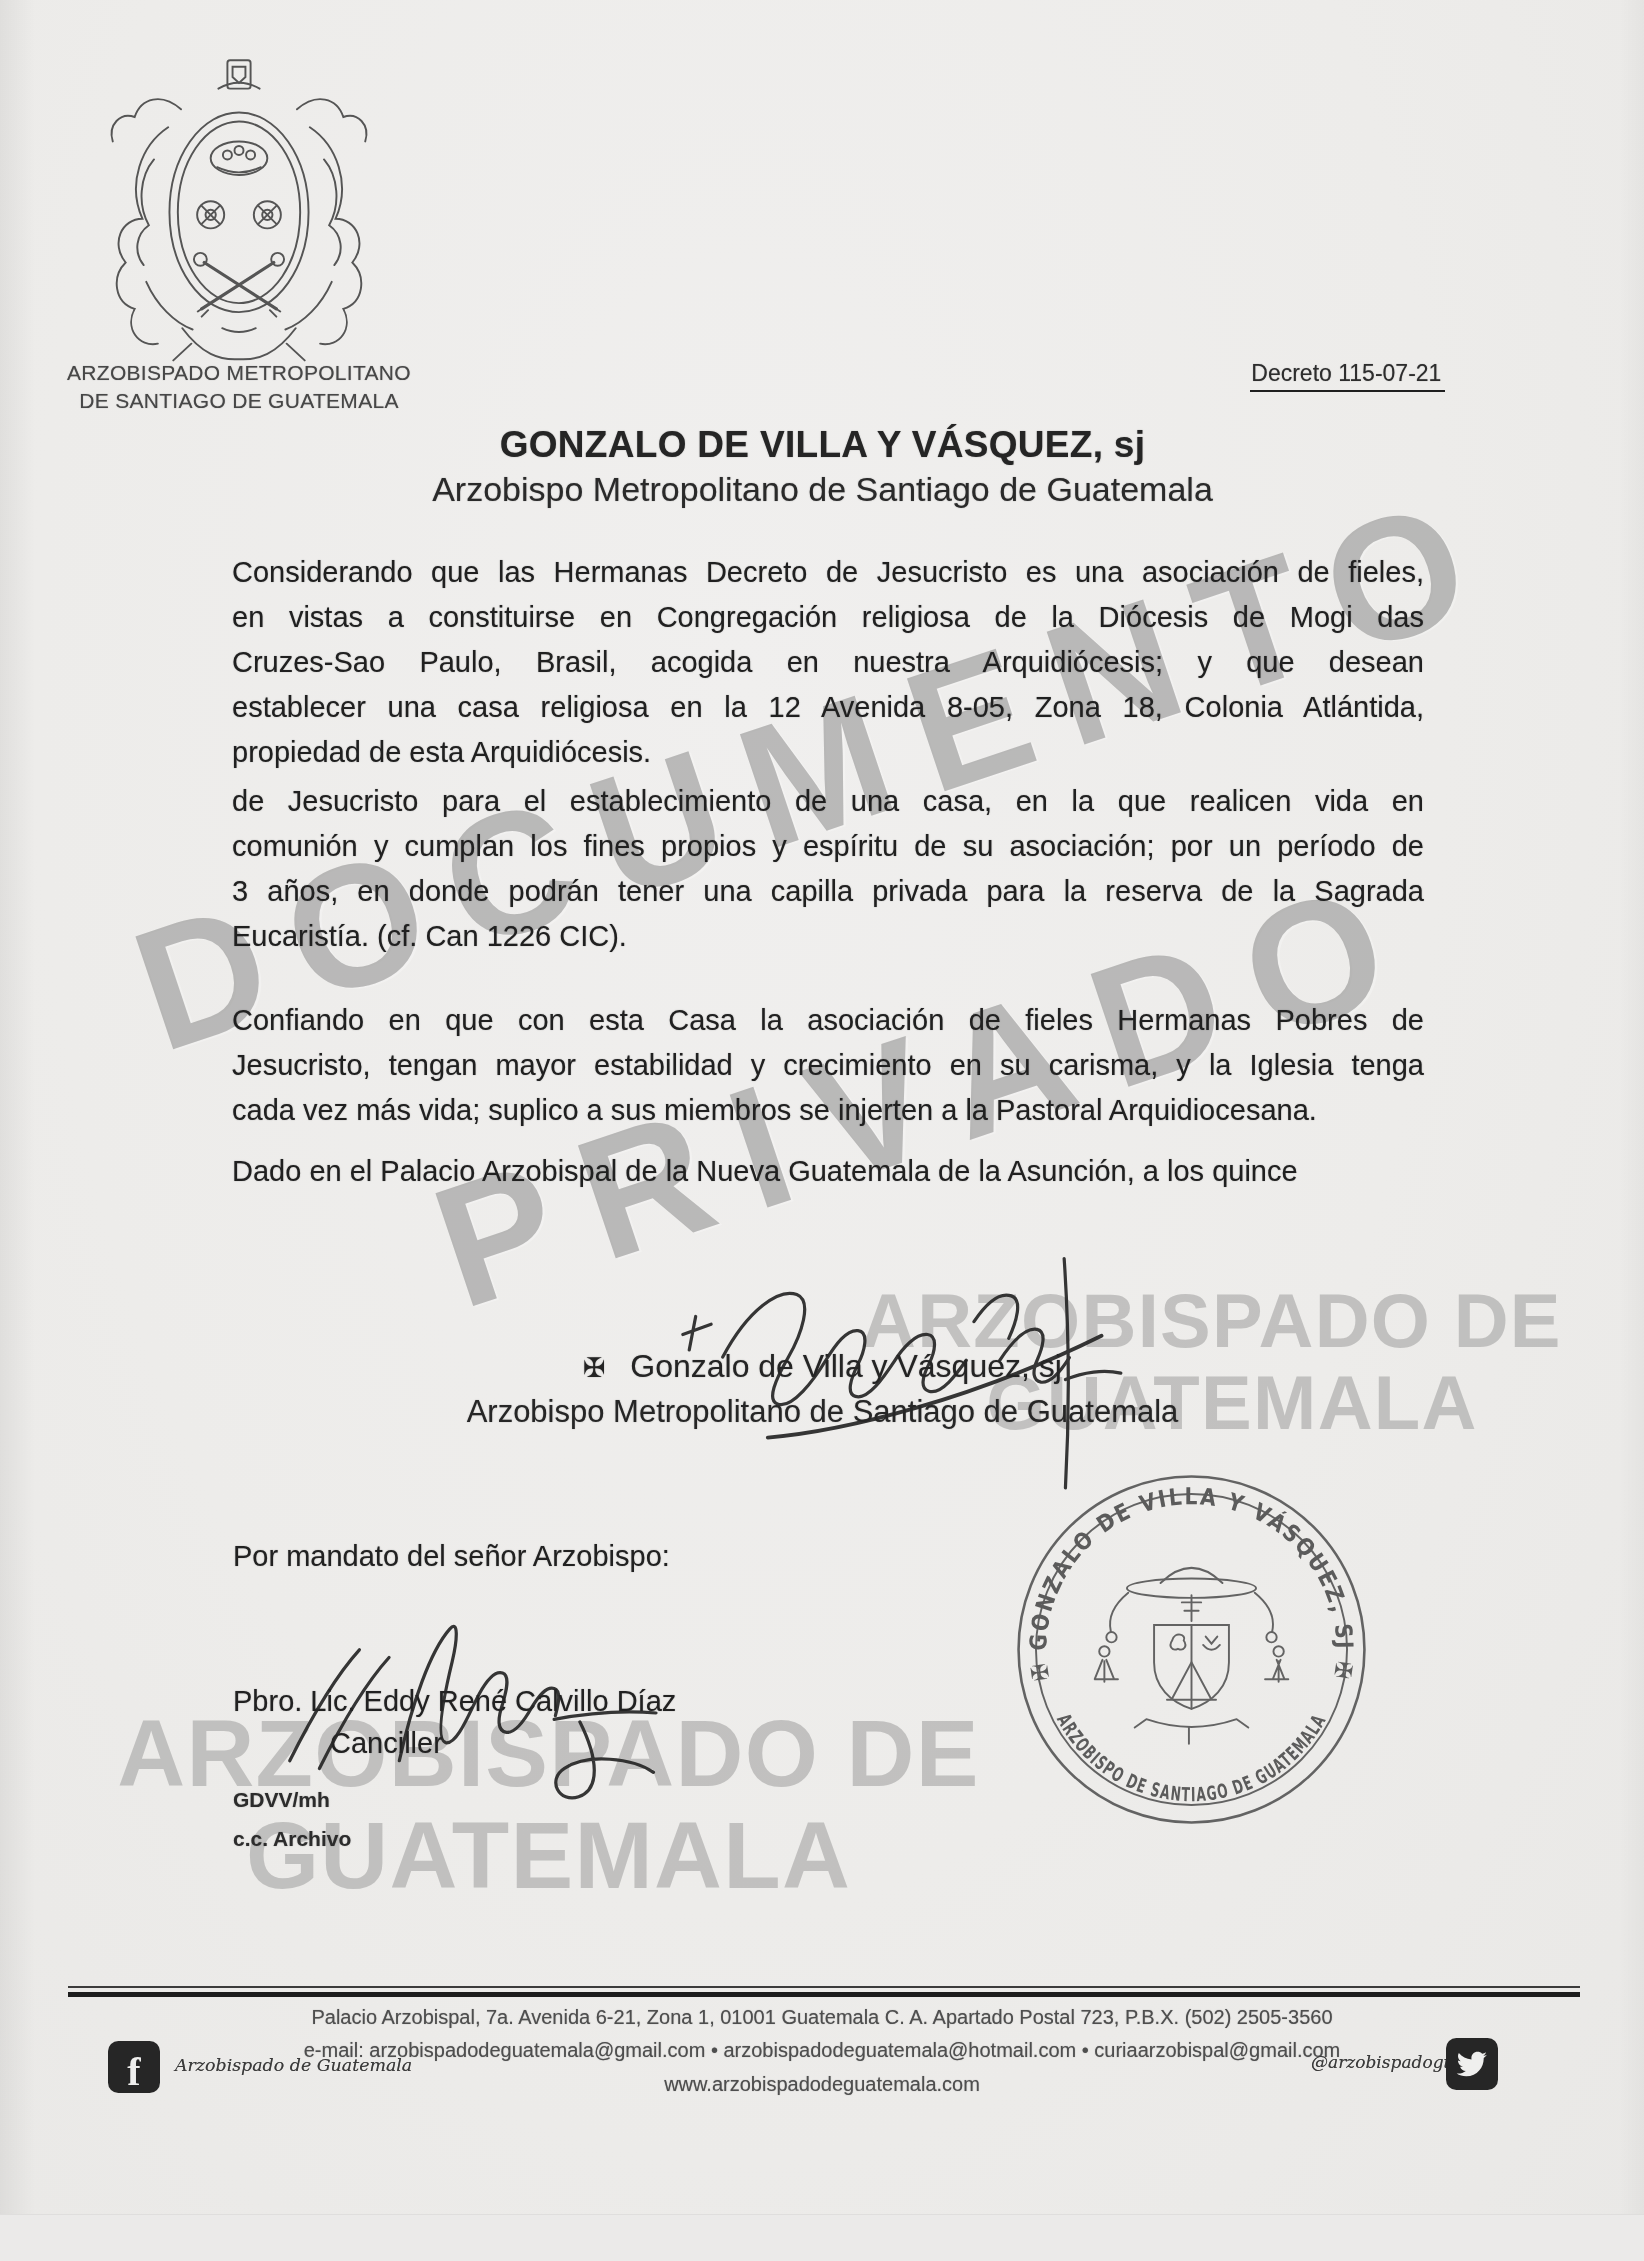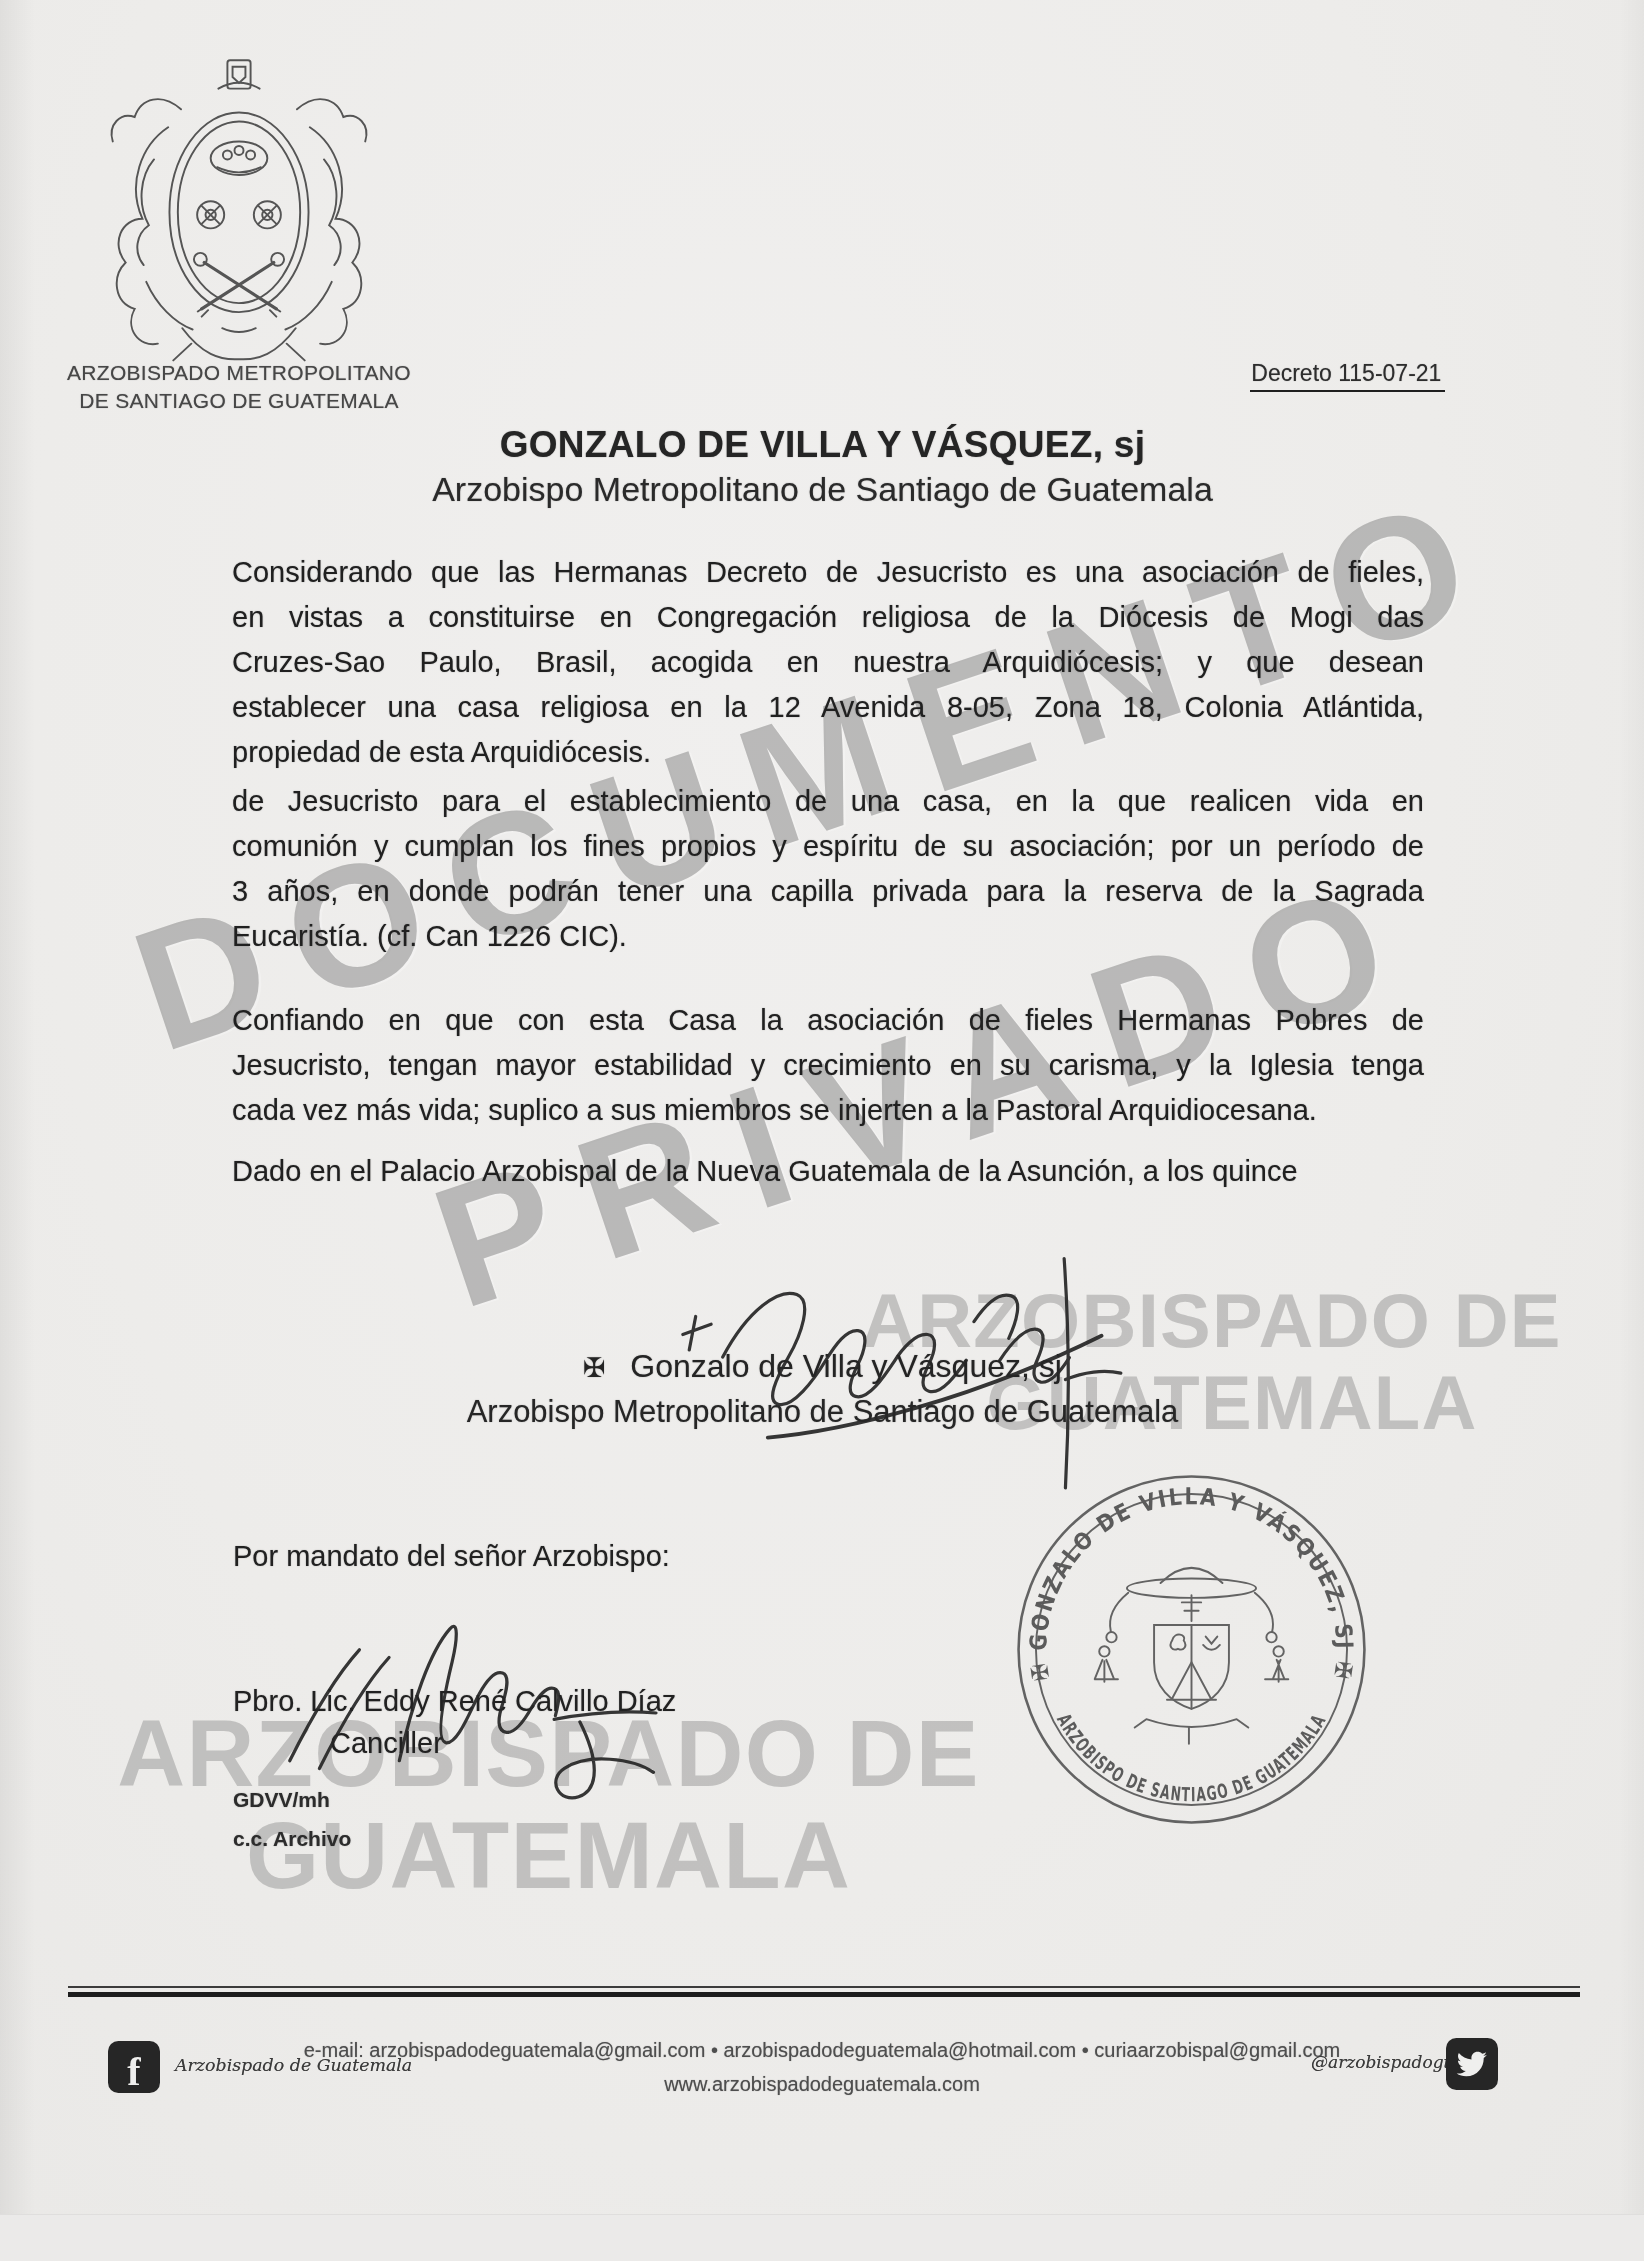--- a/index.html
+++ b/index.html
@@ -235,20 +235,21 @@
   </svg>
 
   <div class="abs plain-line scan" style="left:233px;top:1685px;">Pbro. Lic. Eddy René Calvillo Díaz</div>
   <div class="abs plain-line scan" style="left:330px;top:1727px;">Canciller</div>
   <div class="abs small-note scan" style="left:233px;top:1788px;">GDVV/mh</div>
   <div class="abs small-note scan" style="left:233px;top:1827px;">c.c. Archivo</div>
 
   <div class="abs rule-thin" style="left:68px;top:1986px;width:1512px;"></div>
   <div class="abs rule-thick" style="left:68px;top:1992px;width:1512px;"></div>
 
+  <div class="abs footer-line" style="top:2006px;">Palacio Arzobispal, 7a. Avenida 6-21, Zona 1, 01001 Guatemala C. A. Apartado Postal 723, P.B.X. (502) 2505-3560</div>
   <div class="abs footer-line" style="top:2039px;">e-mail: arzobispadodeguatemala@gmail.com • arzobispadodeguatemala@hotmail.com • curiaarzobispal@gmail.com</div>
   <div class="abs footer-line" style="top:2073px;">www.arzobispadodeguatemala.com</div>
 
   <div class="abs social-box" style="left:108px;top:2041px;">
     <span class="fb-glyph">f</span>
   </div>
   <div class="abs social-label" style="left:175px;top:2055px;">Arzobispado de Guatemala</div>
 
   <div class="abs social-label" style="left:1311px;top:2052px;font-size:17px;">@arzobispadogt</div>
   <div class="abs social-box" style="left:1446px;top:2038px;">

